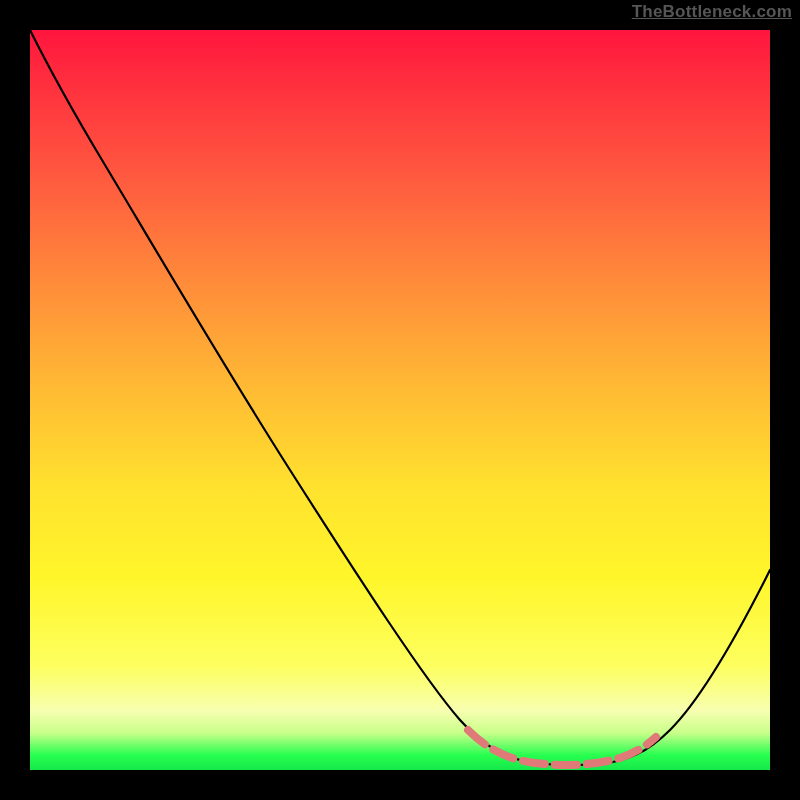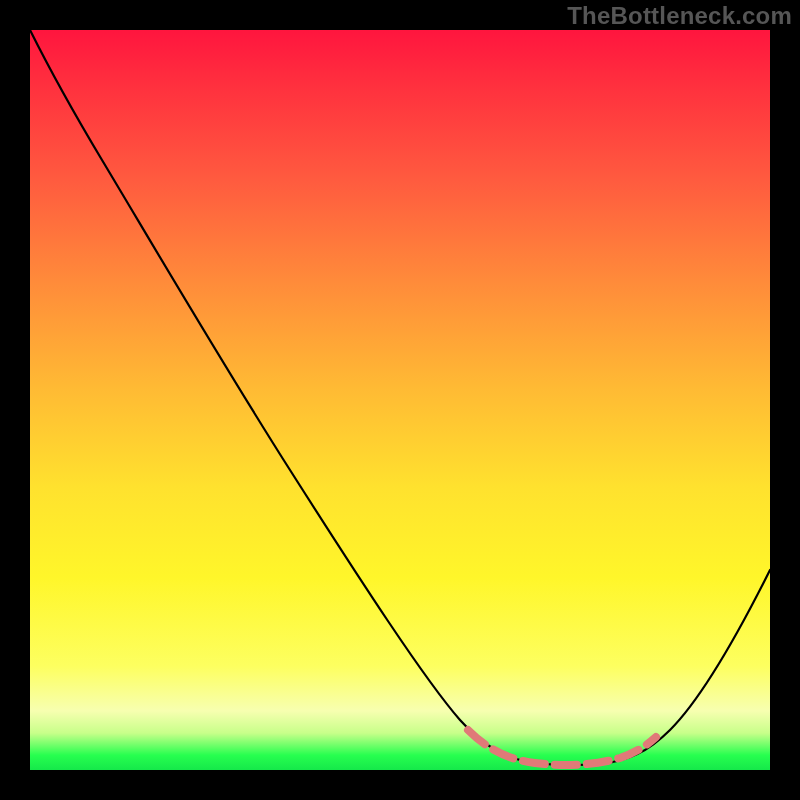--- a/index.html
+++ b/index.html
@@ -8,24 +8,25 @@
     position: relative;
     width: 800px;
     height: 800px;
     background: #000;
   }
   .attribution {
     position: absolute;
     top: 2px;
     right: 8px;
     font-family: Arial, Helvetica, sans-serif;
-    font-size: 24px;
+    font-size: 17px;
     font-weight: bold;
     color: #565656;
     letter-spacing: 0.2px;
+    text-decoration: underline;
   }
   .plot-area {
     position: absolute;
     left: 30px;
     top: 30px;
     width: 740px;
     height: 740px;
     
     background: linear-gradient(
       to bottom,

